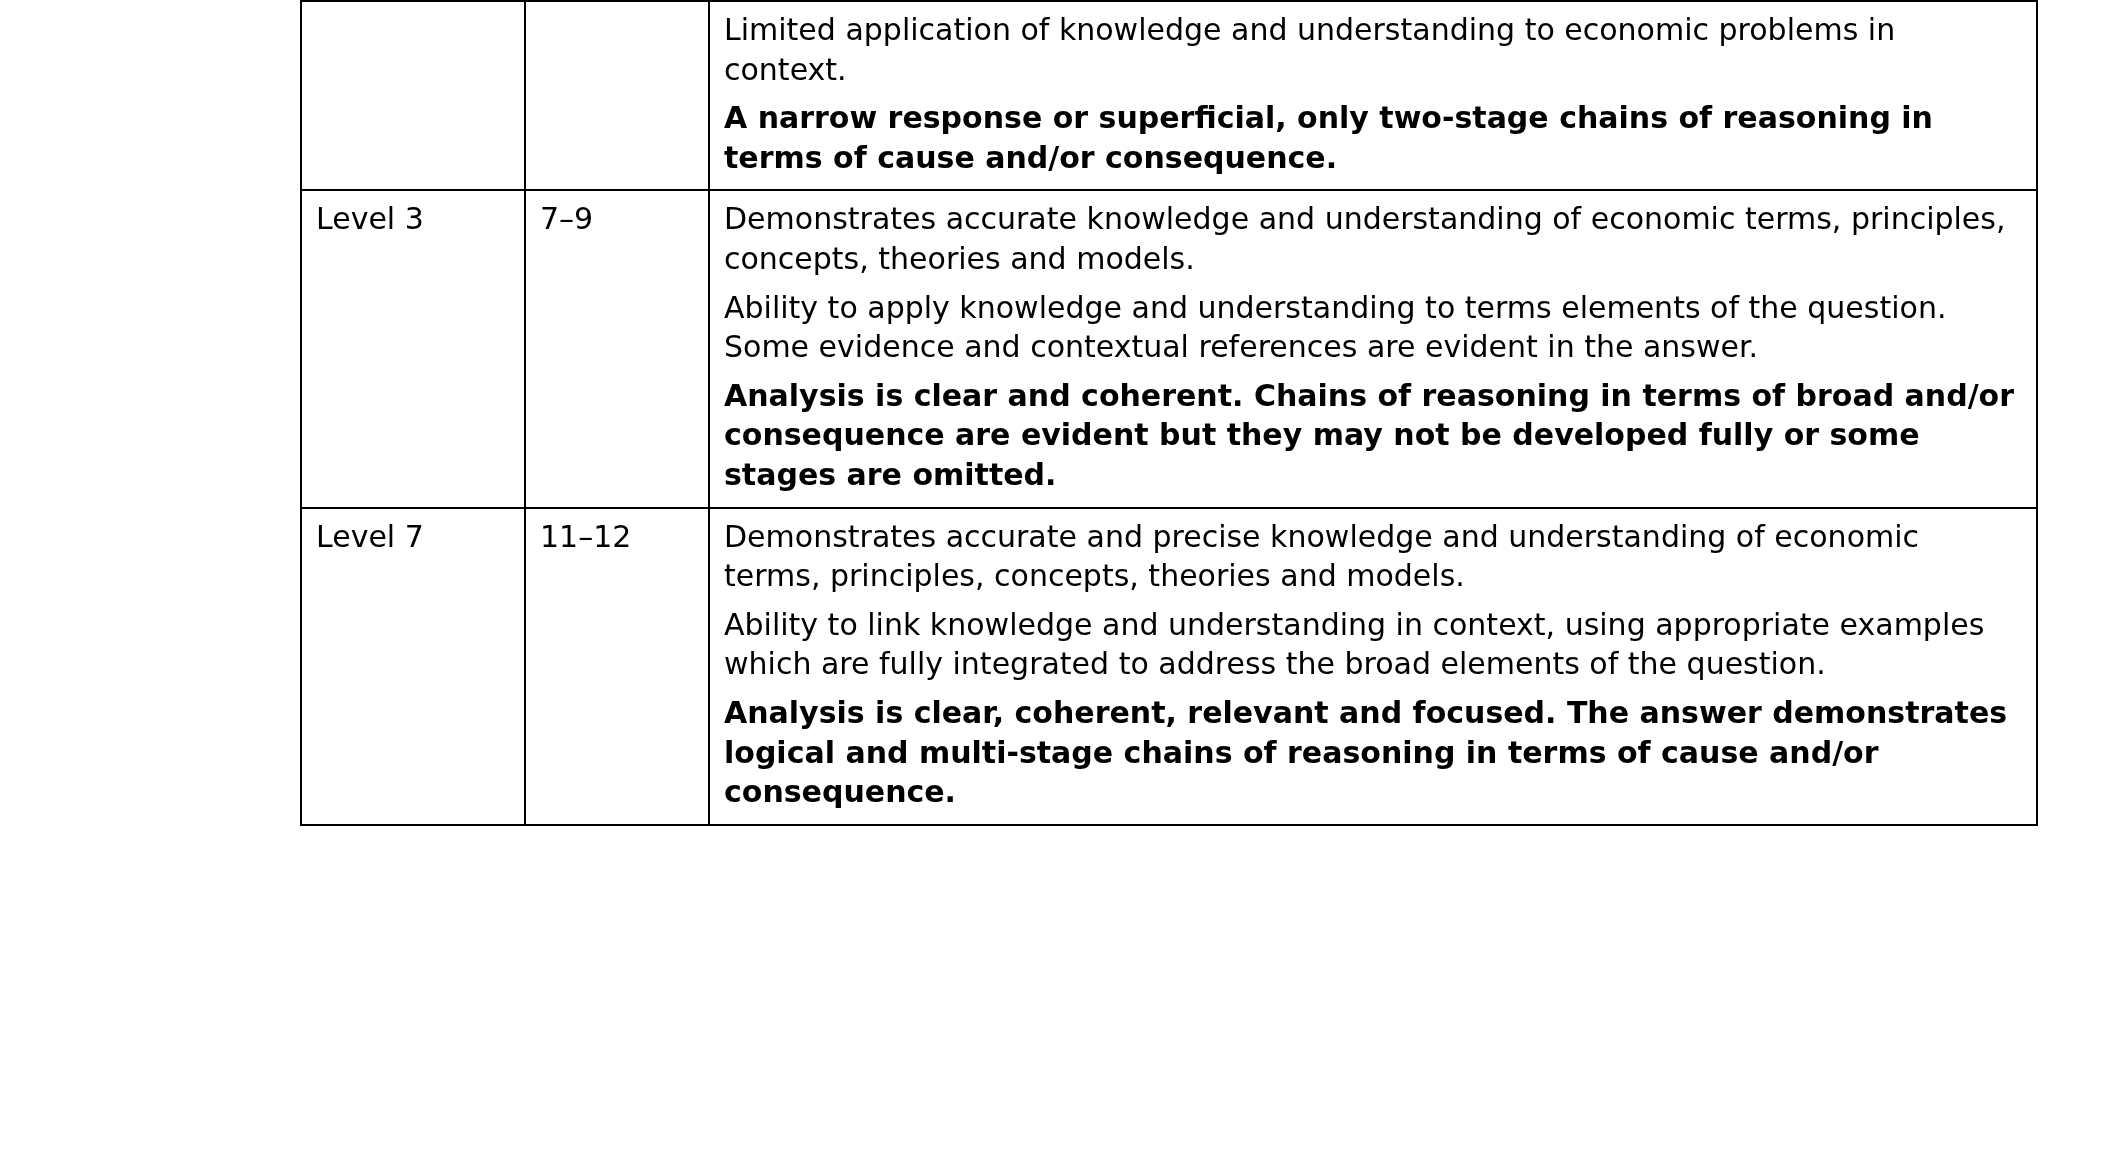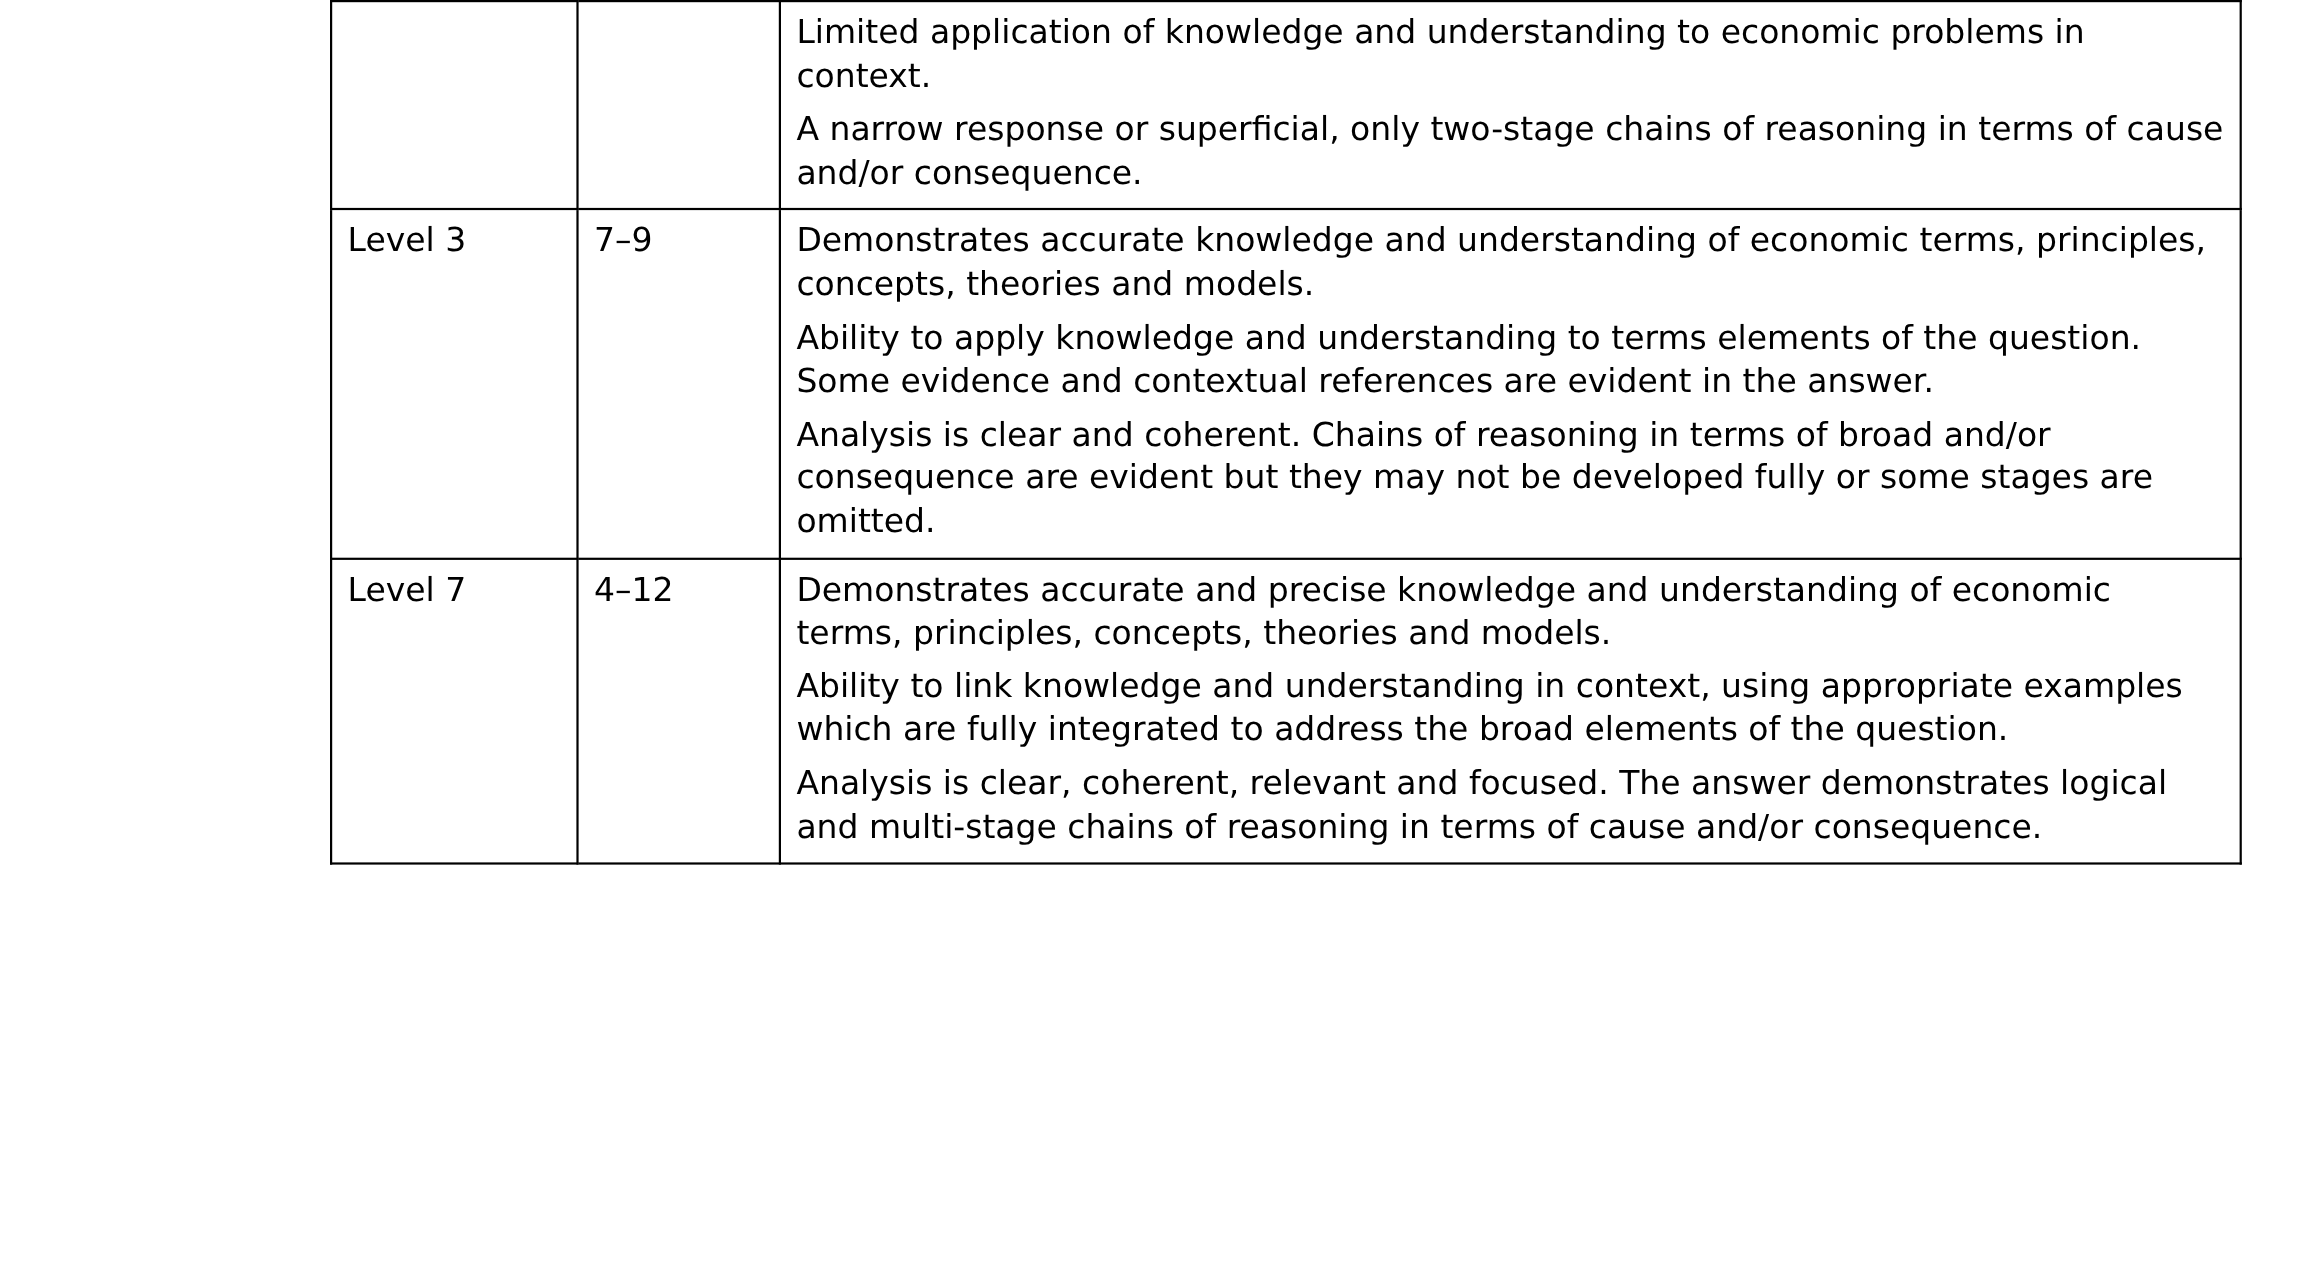--- a/index.html
+++ b/index.html
@@ -55,20 +55,21 @@
     font-size: 30px;
     line-height: 1.32;
     padding-left: 18px;
     padding-right: 20px;
   }
   td.col-desc p {
     margin: 0 0 9px 0;
   }
   td.col-desc p:last-child {
     margin-bottom: 2px;
+    font-weight: bold;
   }
   
   tr.row-continued td {
     border-top: 2px solid #000000;
   }
   .first-row td.col-level,
   .first-row td.col-marks {
     
   }
 </style>
@@ -94,21 +95,21 @@
           <td class="col-marks">7–9</td>
           <td class="col-desc">
             <p>Demonstrates accurate knowledge and understanding of economic terms, principles, concepts, theories and models.</p>
             <p>Ability to apply knowledge and understanding to terms elements of the question. Some evidence and contextual references are evident in the answer.</p>
             <p>Analysis is clear and coherent. Chains of reasoning in terms of broad and/or consequence are evident but they may not be developed fully or some stages are omitted.</p>
           </td>
         </tr>
 
         <tr>
           <td class="col-level">Level 7</td>
-          <td class="col-marks">4–12</td>
+          <td class="col-marks">11–12</td>
           <td class="col-desc">
             <p>Demonstrates accurate and precise knowledge and understanding of economic terms, principles, concepts, theories and models.</p>
             <p>Ability to link knowledge and understanding in context, using appropriate examples which are fully integrated to address the broad elements of the question.</p>
             <p>Analysis is clear, coherent, relevant and focused. The answer demonstrates logical and multi-stage chains of reasoning in terms of cause and/or consequence.</p>
           </td>
         </tr>
 
       </tbody>
     </table>
   </div>

